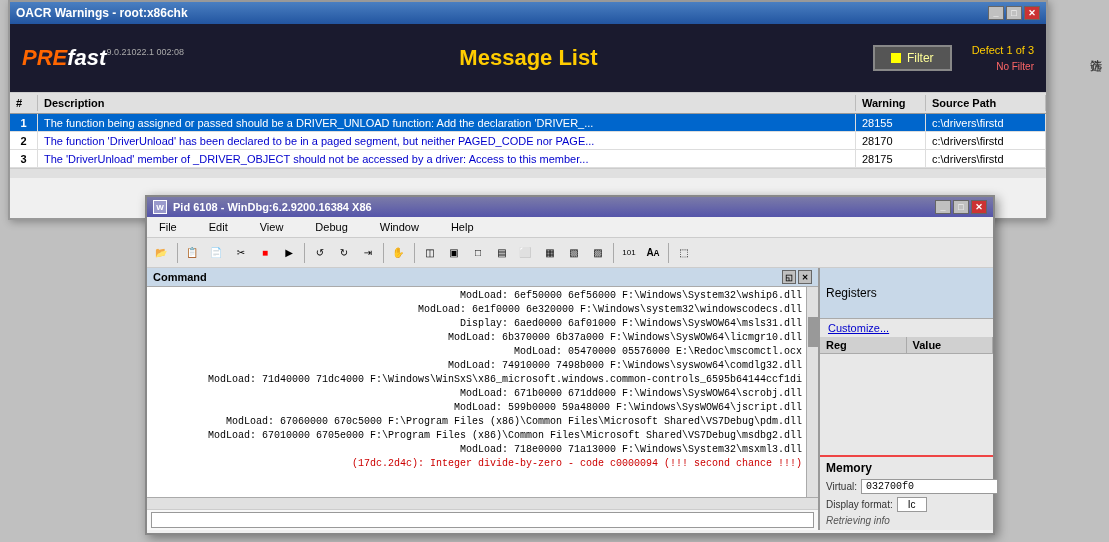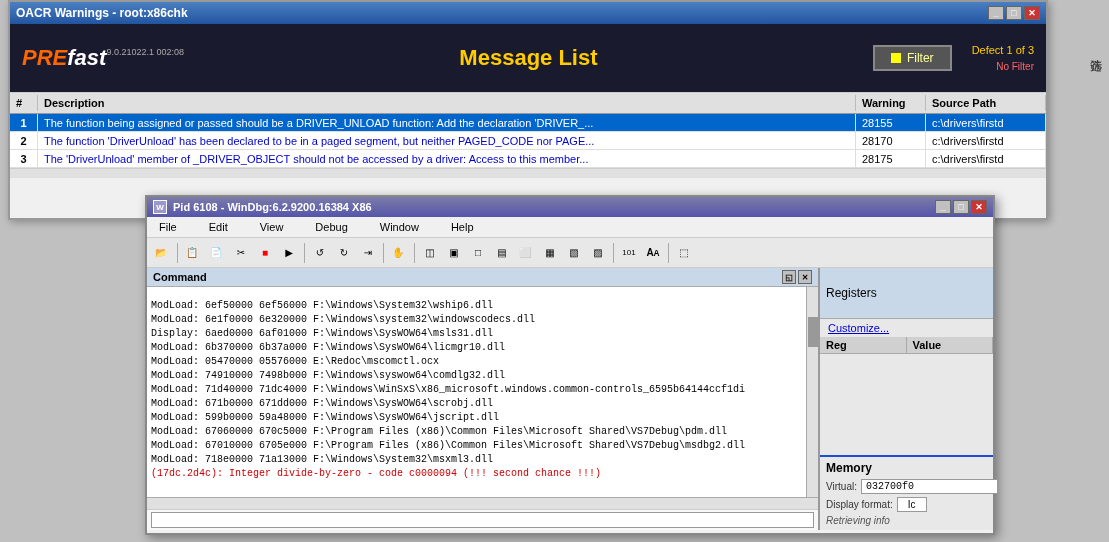--- a/index.html
+++ b/index.html
@@ -232,23 +232,24 @@
       font-size: 8px;
       cursor: pointer;
       display: flex; align-items: center; justify-content: center;
     }
     .cmd-body {
       flex: 1;
       background: white;
       overflow: hidden;
       font-family: 'Courier New', monospace;
       font-size: 10px;
-      padding: 12px 4px;
+      padding: 2px 4px;
       color: #000000;
       line-height: 1.4;
+      text-align: right;
     }
     .cmd-body .error-line { color: #cc0000; }
     .cmd-scrollbar {
       width: 12px;
       background: #e0e0e0;
       border-left: 1px solid #aaa;
       display: flex;
       flex-direction: column;
       align-items: center;
     }
@@ -310,21 +311,21 @@
       background: #d0d0d0;
       border-bottom: 1px solid #aaa;
       font-weight: bold;
     }
     .reg-table-header span {
       padding: 2px 6px;
       border-right: 1px solid #aaa;
     }
     .reg-spacer { flex: 1; }
     .memory-section {
-      border-top: 2px solid #1d4ed8;
+      border-top: 2px solid #ef4444;
       padding: 4px 6px;
     }
     .memory-header {
       font-weight: bold;
       font-size: 12px;
       margin-bottom: 4px;
       color: #000;
     }
     .memory-row {
       display: flex;

